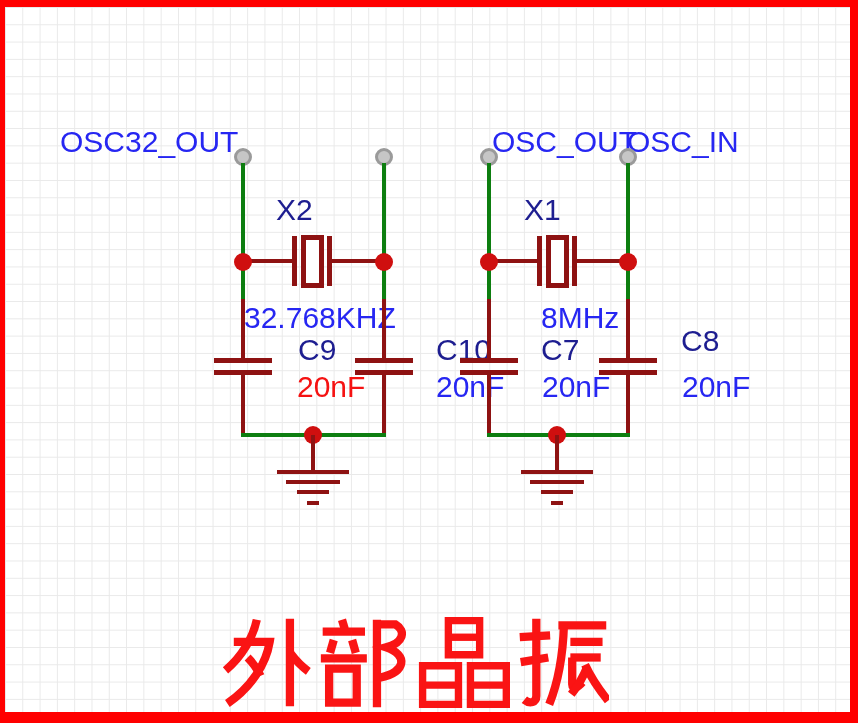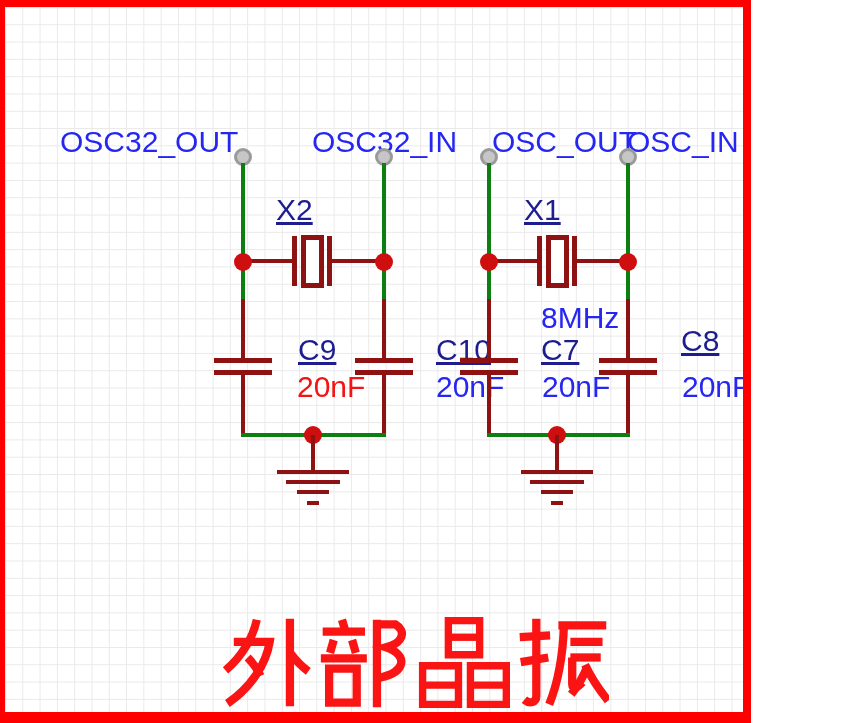--- a/index.html
+++ b/index.html
@@ -11,34 +11,34 @@
     --netblue:#2626f2;
     --navy:#1d1d90;
     --valred:#f51212;
     --gridline:#e9e9e9;
     --pinring:#9a9a9a;
     --pinfill:#c6c6c6;
   }
   html,body{margin:0;padding:0;}
   body{width:858px;height:723px;font-family:"Liberation Sans",sans-serif;}
   .sheet{
-    position:relative;width:751px;height:723px;box-sizing:border-box;
+    position:relative;width:858px;height:723px;box-sizing:border-box;
     border-style:solid;border-color:var(--red);
     border-width:7px 8px 11px 5px;
     background-color:#ffffff;
     background-image:
       linear-gradient(var(--gridline) 1px, transparent 1px),
       linear-gradient(90deg, var(--gridline) 1px, transparent 1px);
     background-size:17.3px 17.3px;
     overflow:hidden;
   }
   .layer{position:absolute;left:-5px;top:-7px;width:858px;height:723px;}
   .t{position:absolute;font-size:30px;line-height:1;white-space:nowrap;}
   .net{color:var(--netblue);}
-  .des{color:var(--navy);text-decoration:underline;}
+  .des{color:var(--navy);}
   .val{color:var(--netblue);}
   .val-red{color:var(--valred);}
   .wire{position:absolute;}
   .g{background:var(--green);}
   .m{background:var(--maroon);}
   .v{width:4px;}
   .h{height:4px;}
   .dot{position:absolute;width:18px;height:18px;border-radius:50%;background:var(--dotred);}
   .pin{position:absolute;width:18px;height:18px;border-radius:50%;
        background:var(--pinfill);border:3px solid var(--pinring);box-sizing:border-box;}
@@ -53,21 +53,20 @@
   .glyph .thin path{stroke-width:8;}
   .visually-hidden{position:absolute;left:0;top:0;width:1px;height:1px;opacity:0;overflow:hidden;}
 </style>
 </head>
 <body>
 
 <div class="sheet">
  <div class="layer">
 
   <span class="t net" style="left:60px;top:127px">OSC32_OUT</span>
-  <span class="t net" style="left:312px;top:127px">OSC32_IN</span>
   <span class="t net" style="left:627px;top:127px">OSC_IN</span>
   <span class="t net" style="left:492px;top:127px">OSC_OUT</span>
 
   <div class="pin" style="left:234px;top:148px"></div>
   <div class="pin" style="left:375px;top:148px"></div>
   <div class="pin" style="left:480px;top:148px"></div>
   <div class="pin" style="left:619px;top:148px"></div>
 
   <div class="wire v g" style="left:241px;top:163px;height:137px"></div>
   <div class="wire v g" style="left:382px;top:163px;height:137px"></div>
@@ -75,20 +74,21 @@
   <span class="t des" style="left:276px;top:195px">X2</span>
 
   <div class="wire h m" style="left:243px;top:259px;width:51px"></div>
   <div class="plate" style="left:292px;top:236px"></div>
   <div class="xrect" style="left:301px;top:235px"></div>
   <div class="plate" style="left:327px;top:236px"></div>
   <div class="wire h m" style="left:331px;top:259px;width:53px"></div>
   <div class="dot" style="left:234px;top:253px"></div>
   <div class="dot" style="left:375px;top:253px"></div>
 
+  <span class="t val" style="left:244px;top:303px">32.768KHZ</span>
 
   <div class="wire v m" style="left:241px;top:299px;height:59px"></div>
   <div class="cplate" style="left:214px;top:358px"></div>
   <div class="cplate" style="left:214px;top:370px"></div>
   <div class="wire v m" style="left:241px;top:375px;height:60px"></div>
   <span class="t des" style="left:298px;top:335px">C9</span>
   <span class="t val-red" style="left:297px;top:372px">20nF</span>
 
   <div class="wire v m" style="left:382px;top:299px;height:59px"></div>
   <div class="cplate" style="left:355px;top:358px"></div>

